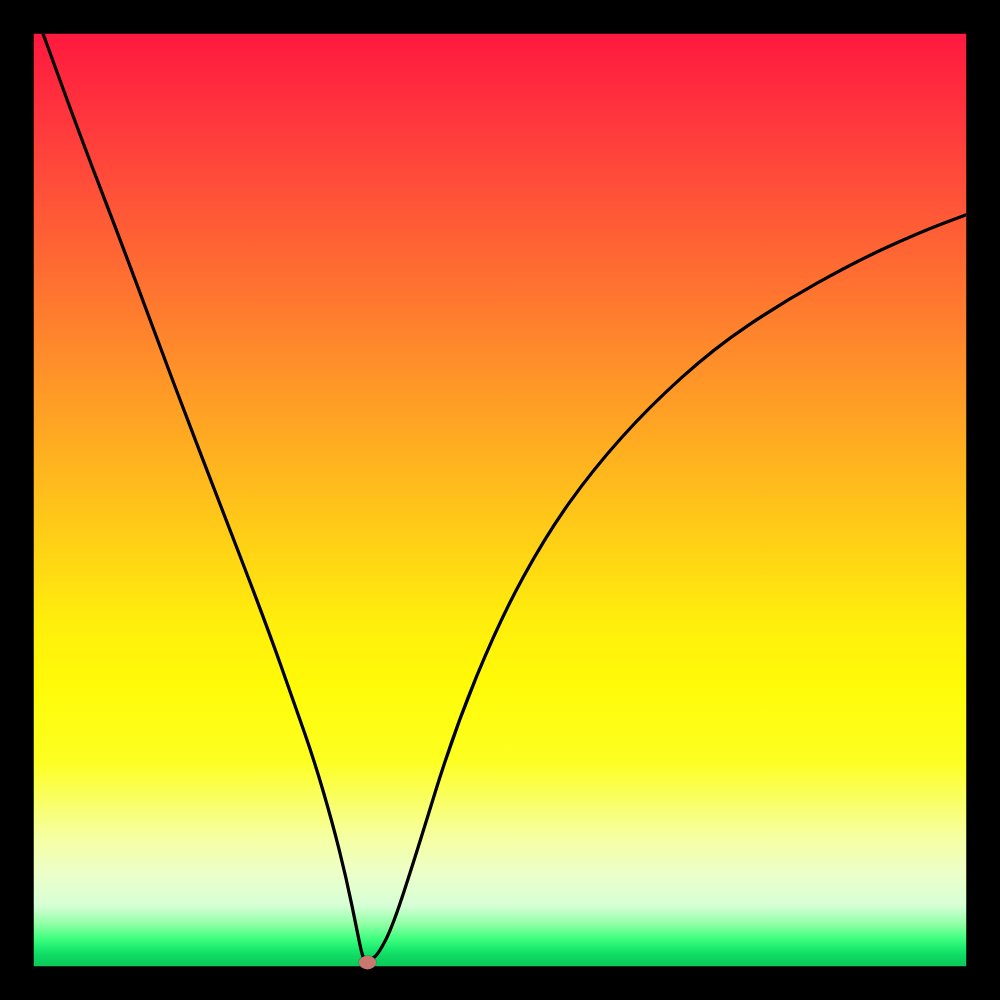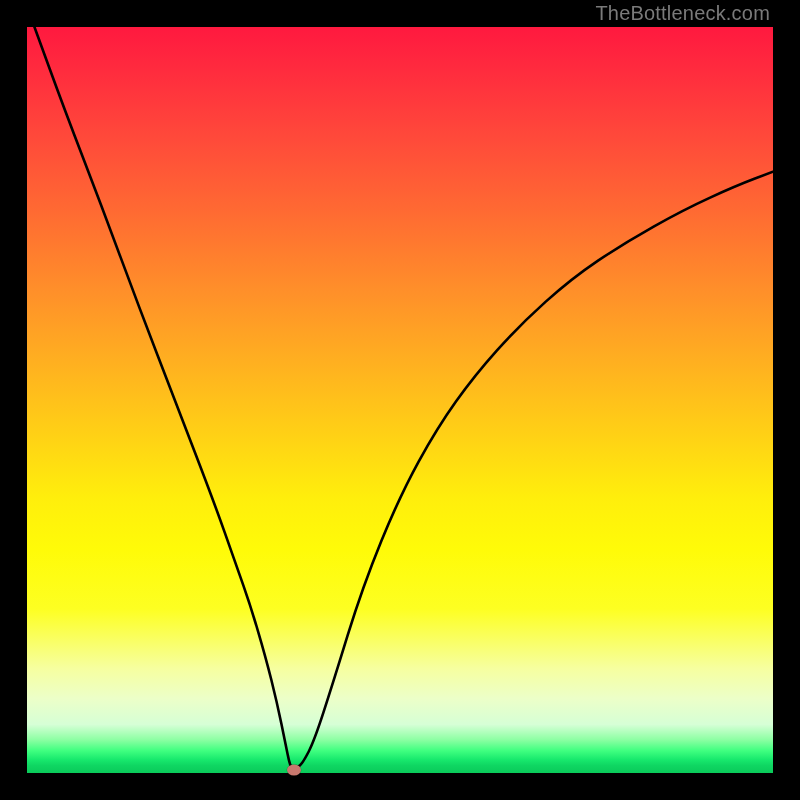--- a/index.html
+++ b/index.html
@@ -72,14 +72,13 @@
 </head>
 <body>
 
 <div class="frame">
   <div class="plot">
     <svg class="curve-layer" viewBox="0 0 746 746" preserveAspectRatio="none">
       <path id="curve-path" d="M 7.46 0.00 Q 7.46 0.00 22.38 41.03 Q 37.30 82.06 55.95 130.55 Q 74.60 179.04 93.25 229.39 Q 111.90 279.75 130.55 328.24 Q 149.20 376.73 167.85 425.22 Q 186.50 473.71 197.69 505.41 Q 208.88 537.12 216.34 558.38 Q 223.80 579.64 231.26 605.01 Q 238.72 630.37 244.31 652.75 Q 249.91 675.13 254.39 696.76 Q 258.86 718.40 260.73 727.72 Q 262.59 737.05 264.08 739.66 Q 265.58 742.27 267.81 741.52 Q 270.05 740.78 273.04 738.17 Q 276.02 735.56 281.62 724.74 Q 287.21 713.92 296.53 685.20 Q 305.86 656.48 320.78 607.99 Q 335.70 559.50 354.35 513.99 Q 373.00 468.49 391.65 434.54 Q 410.30 400.60 428.95 374.49 Q 447.60 348.38 469.98 323.39 Q 492.36 298.40 518.47 274.90 Q 544.58 251.40 570.69 233.87 Q 596.80 216.34 626.64 199.56 Q 656.48 182.77 682.59 170.83 Q 708.70 158.90 727.35 151.81 T 746.00 144.72" fill="none" stroke="#000" stroke-width="2.6" stroke-linecap="round" stroke-linejoin="round"></path>
     </svg>
     <div class="marker" id="min-marker" style="left: 35.8%; top: 99.55%; background: rgb(200, 120, 110);"></div>
   </div>
-  <div class="watermark">TheBottleneck.com</div>
 </div>
 
 </body></html>

